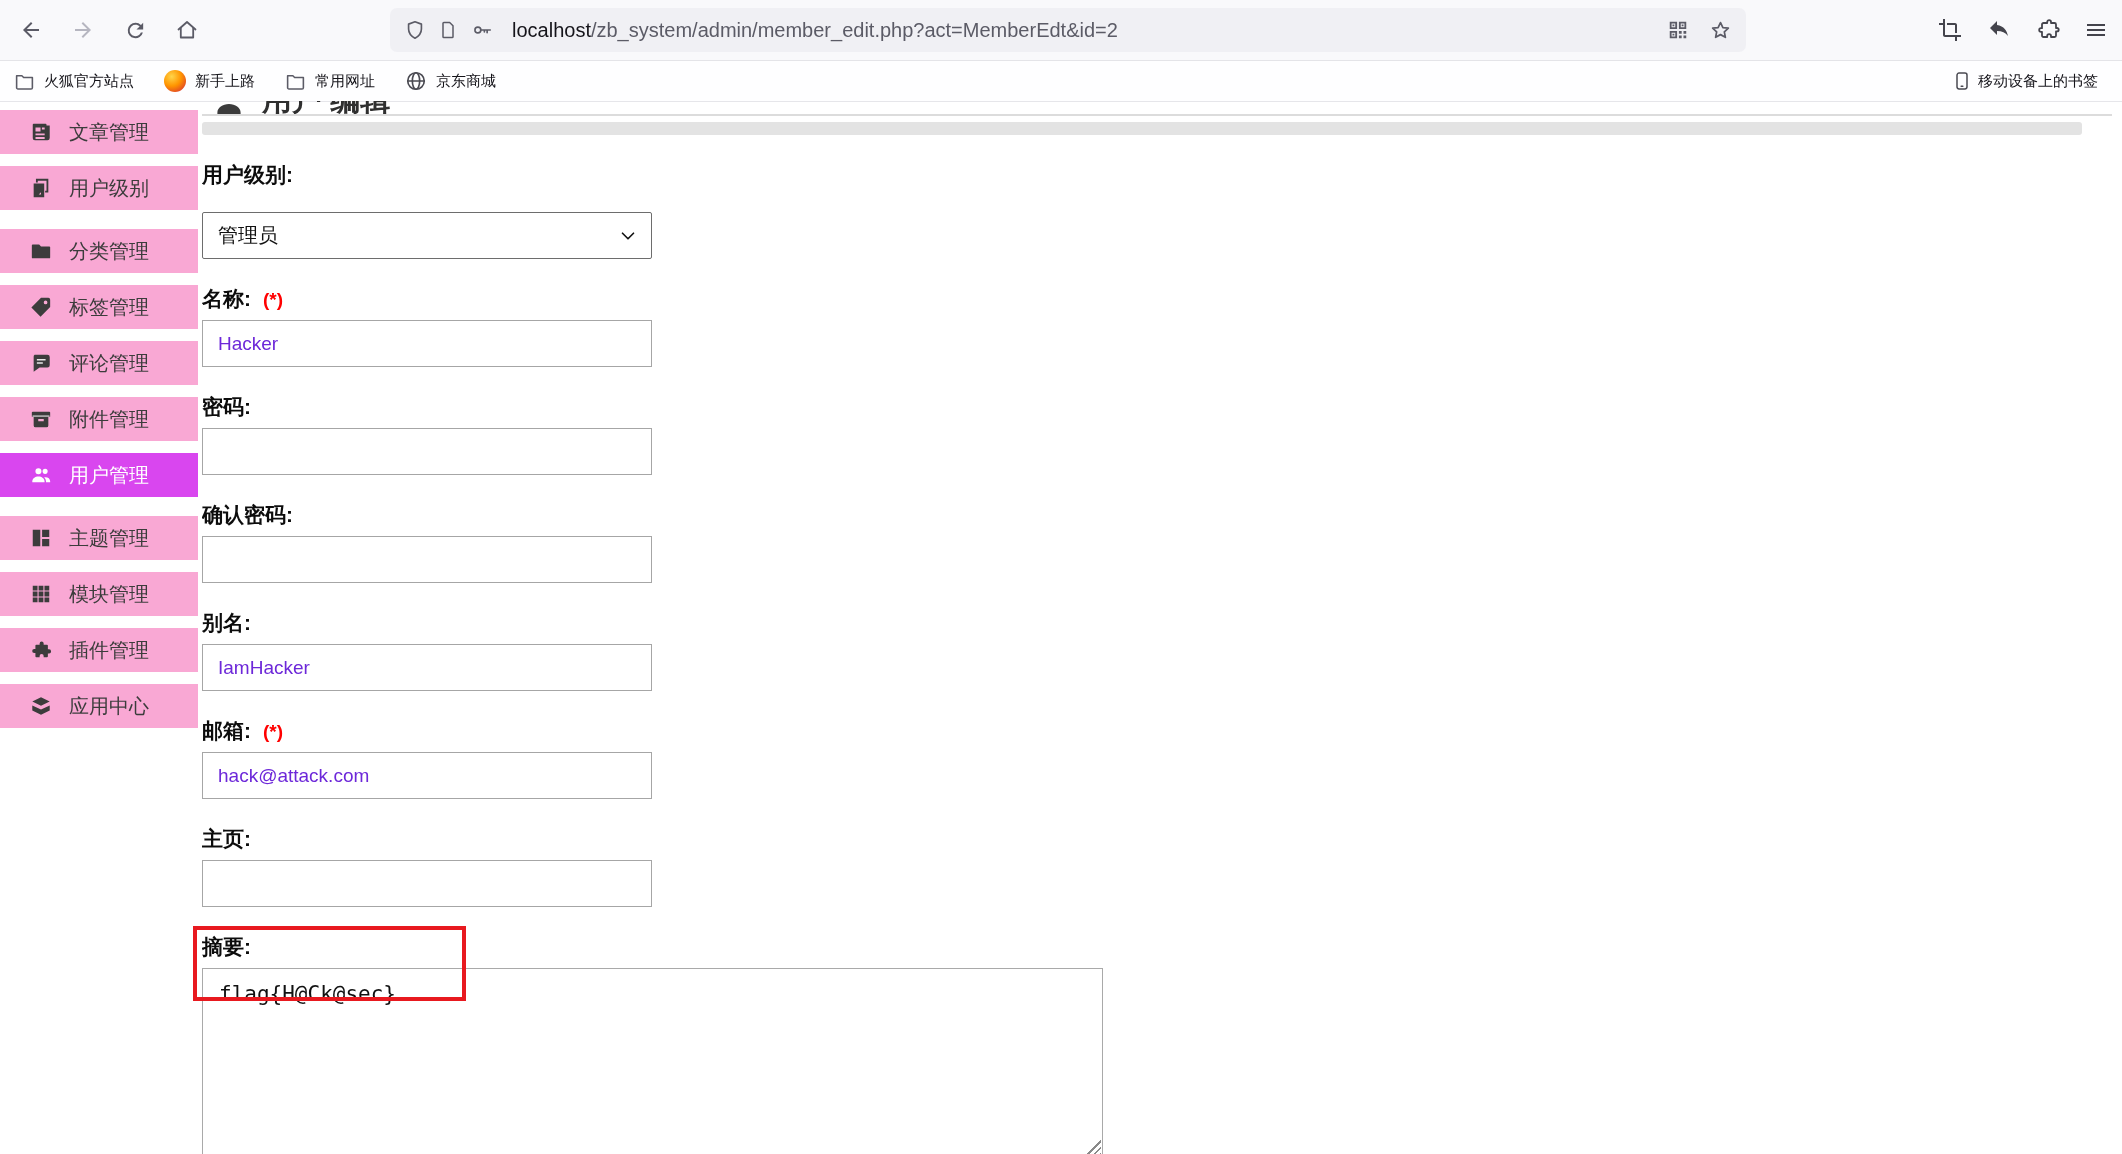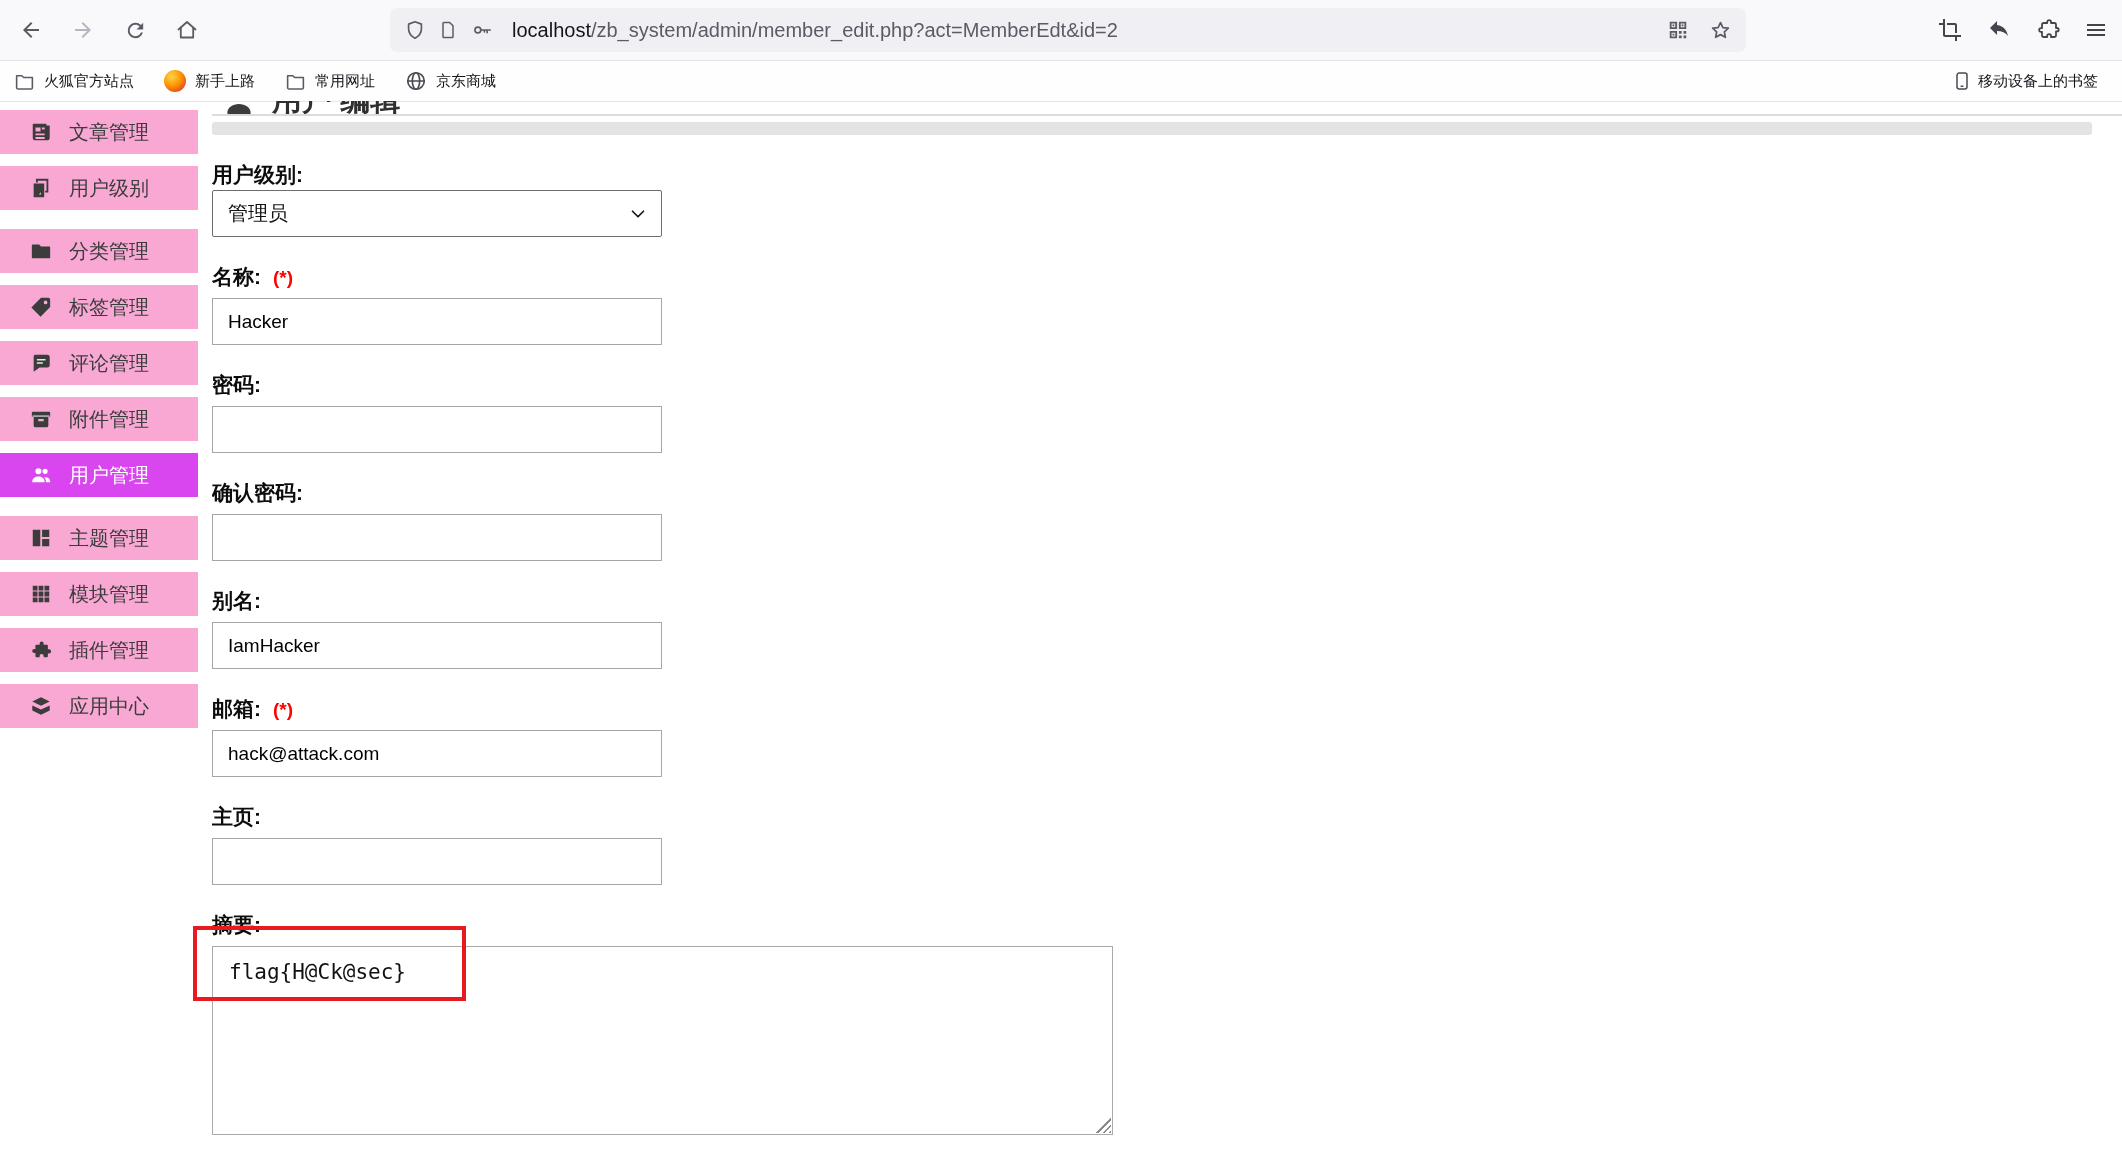--- a/index.html
+++ b/index.html
@@ -40,39 +40,39 @@
   .sidebar{position:absolute;left:0;top:101px;width:198px;}
   .side-item{
     height:44px;background:#f9a8d4;color:#3c3c3c;display:flex;align-items:center;
     padding-left:30px;gap:17px;font-size:20px;margin-top:12px;cursor:default;
   }
   .side-item:first-child{margin-top:9px;}
   .side-item.group-gap{margin-top:19px;}
   .side-item.active{background:#d946ef;color:#fff;}
   .side-icon svg{width:22px;height:22px;fill:currentColor;}
   
-  .main{position:absolute;left:212px;top:101px;width:1910px;height:1053px;overflow:hidden;}
+  .main{position:absolute;left:202px;top:101px;width:1910px;height:1053px;overflow:hidden;}
   .heading-crop{height:13px;overflow:hidden;position:relative;}
   .page-heading{
     position:absolute;bottom:-7px;left:10px;display:flex;align-items:center;gap:16px;
     font-size:30px;font-weight:bold;color:#2f2f2f;white-space:nowrap;
   }
   .page-heading svg{width:34px;height:34px;fill:#3c3c3c;}
   .heading-rule{border:none;border-top:2px solid #dcdcdc;margin:0;width:1910px;}
   .hint-bar{margin-top:6px;width:1880px;height:13px;background:#e3e3e3;border-radius:3px;}
   .field{margin-top:26px;}
   .field-label{font-size:21px;font-weight:bold;color:#0c0c0c;display:flex;align-items:baseline;gap:12px;}
   .req{color:#f00;font-size:19px;font-weight:bold;}
   .tbox{
     margin-top:7px;width:450px;height:47px;border:1px solid #a6a6a6;background:#fff;
-    font-size:19px;padding:0 15px;box-sizing:border-box;color:#000000;
+    font-size:19px;padding:0 15px;box-sizing:border-box;color:#6d28d9;
     font-family:"Liberation Sans","DejaVu Sans",sans-serif;display:block;
   }
   .selectbox{
-    margin-top:1px;width:450px;height:47px;border:1px solid #6d6d6d;border-radius:2px;background:#fff;
+    margin-top:23px;width:450px;height:47px;border:1px solid #6d6d6d;border-radius:2px;background:#fff;
     font-size:20px;color:#111;display:flex;align-items:center;padding:0 15px;
     box-sizing:border-box;position:relative;cursor:default;
   }
   .selectbox .chev{position:absolute;right:12px;top:12px;}
   .bigtext{
     margin-top:7px;width:901px;height:189px;border:1px solid #a9a9a9;background:#fff;
     font-family:"DejaVu Sans Mono","Liberation Mono",monospace;font-size:21px;color:#111;
     padding:13px 16px;box-sizing:border-box;resize:none;display:block;position:relative;
   }
   .ta-wrap{position:relative;width:901px;}

